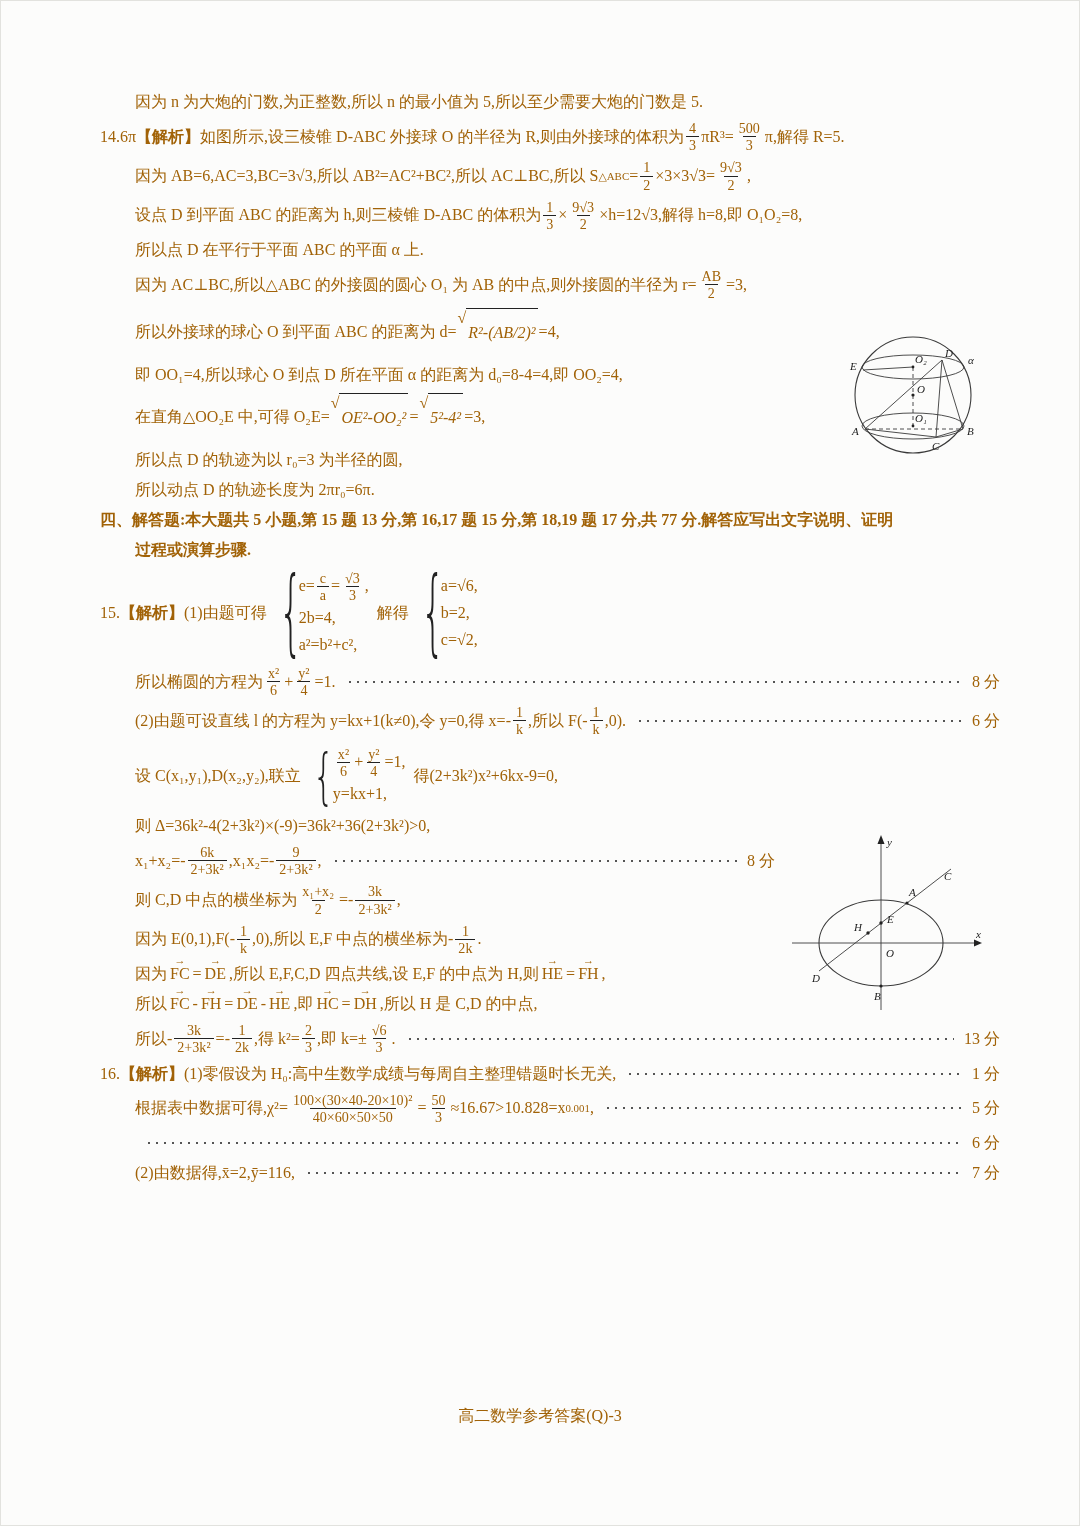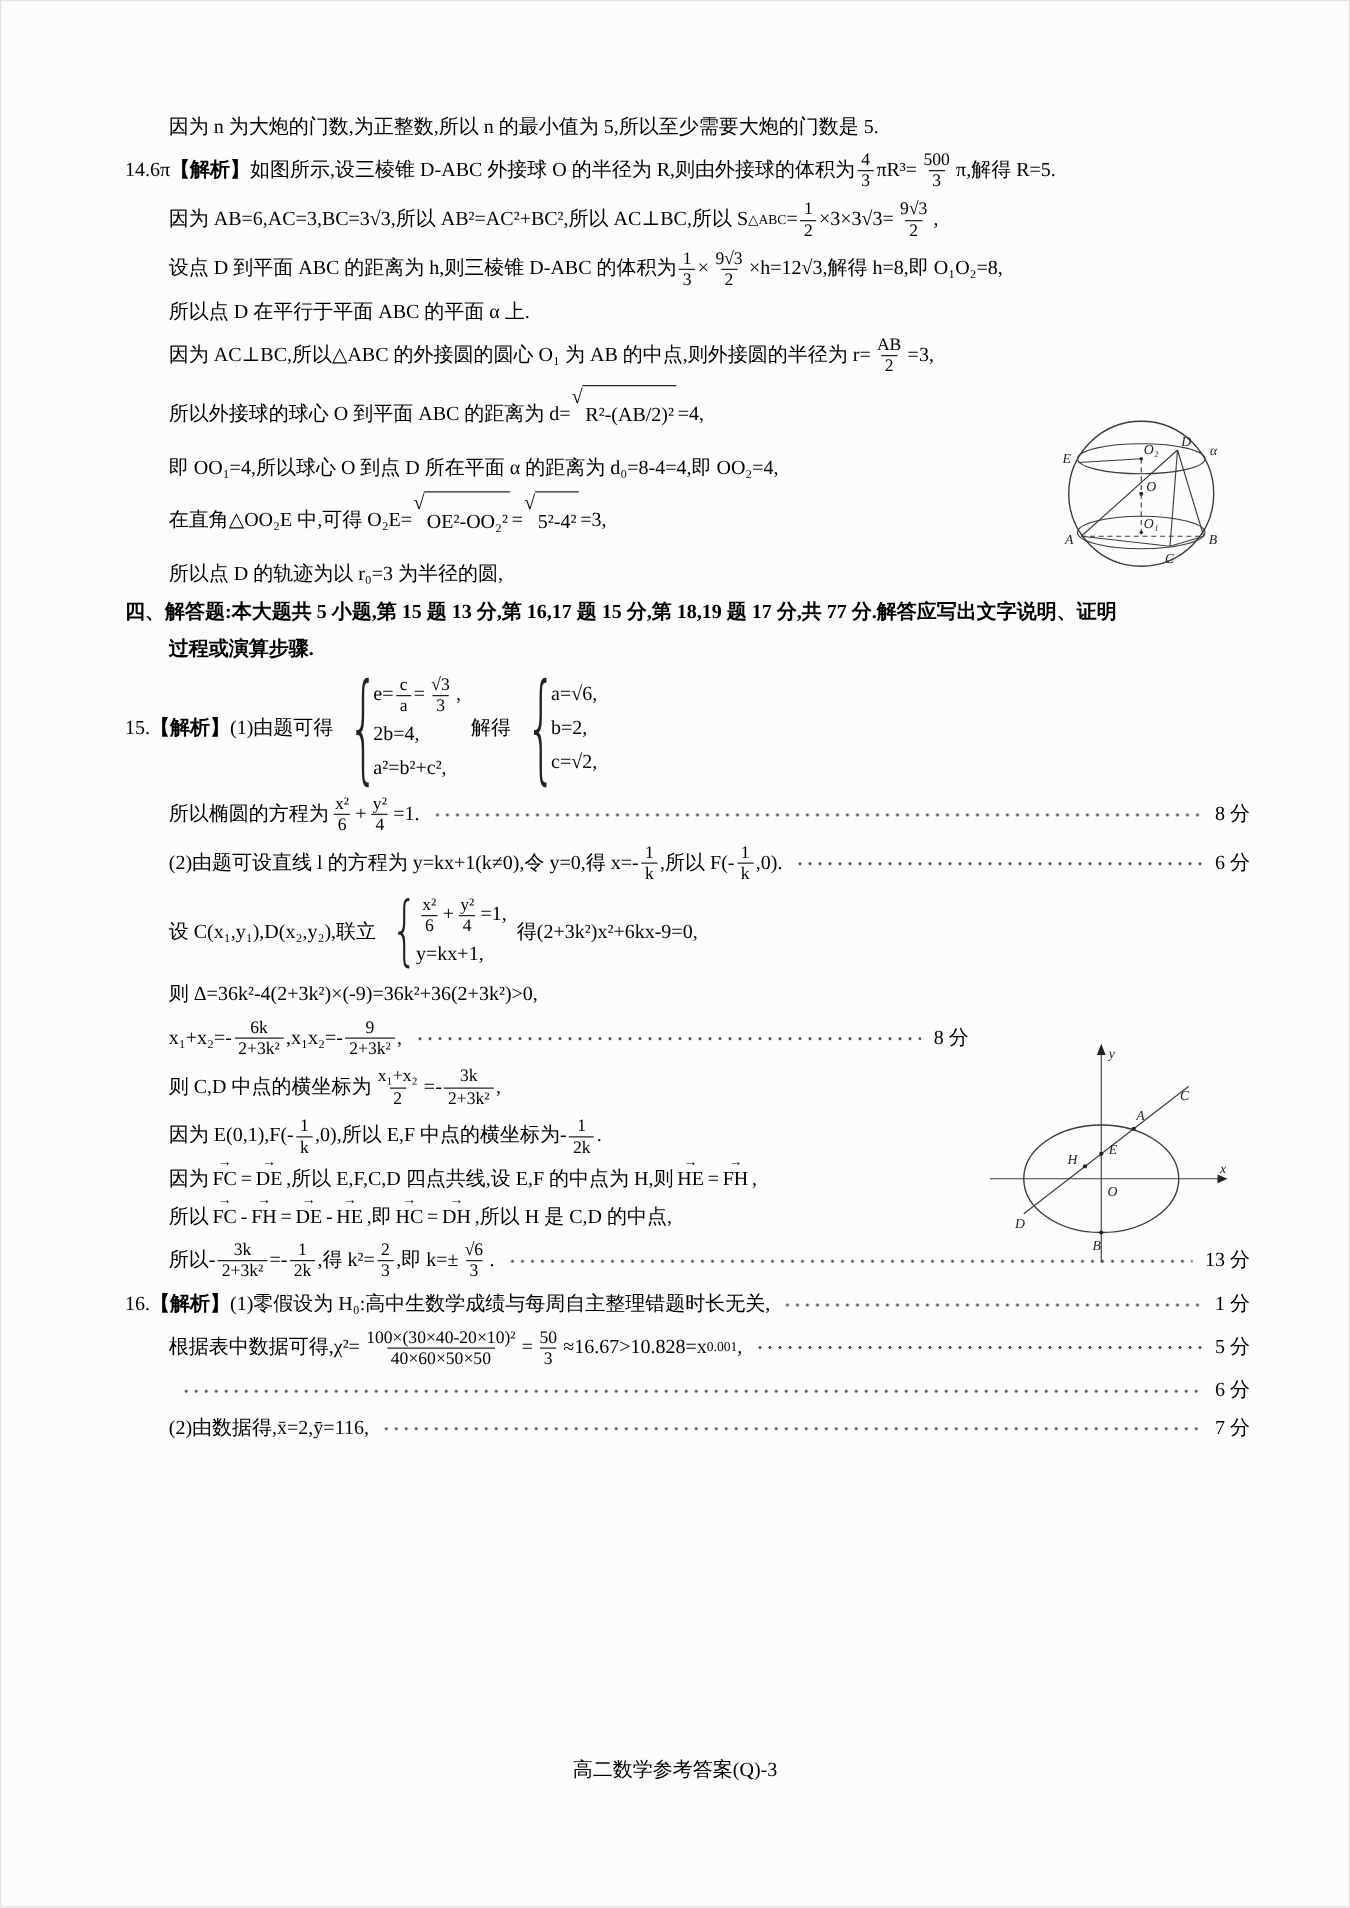--- a/index.html
+++ b/index.html
@@ -1,36 +1,36 @@
 <!DOCTYPE html>
 <html><head>
 <meta charset="utf-8">
 <style>
   html,body{margin:0;padding:0;background:#e9e9e6;}
   .page{position:relative;width:1080px;height:1526px;margin:0 auto;background:#fcfcfb;
-        font-family:"Liberation Serif","DejaVu Serif",serif;color:#000000;overflow:hidden;
+        font-family:"Liberation Serif","DejaVu Serif",serif;color:#a16207;overflow:hidden;
         box-shadow:inset 0 0 0 1px #e2e2de;}
   .content{position:absolute;top:84px;left:0;right:0;}
   .line{display:flex;align-items:center;margin:6px 80px 6px 135px;font-size:16px;line-height:1.5;}
   .line.ind0{margin-left:100px;}
   .ltext{display:inline-flex;align-items:center;white-space:nowrap;}
   .part{display:inline-flex;align-items:flex-end;margin-right:6px;}
   .bold{font-weight:bold;}
   .score{white-space:nowrap;}
   .leader{flex:1 1 auto;height:10px;margin:0 10px;align-self:center;
           background-image:radial-gradient(circle,#555 1.1px,transparent 1.4px);
           background-size:8px 10px;background-repeat:repeat-x;background-position:0 center;}
   
   .frac{display:inline-flex;flex-direction:column;align-items:center;vertical-align:middle;
         margin:0 2px;font-size:0.88em;line-height:1.15;text-align:center;}
   .frac .num{padding:0 3px;}
   .frac .den{padding:0 3px;border-top:1.3px solid #222;}
   .sqrt{display:inline-flex;align-items:flex-start;margin:0 1px;}
   .sqrt .rsym{line-height:1.2;}
-  .sqrt .rad{border-top:1.3px solid #222;padding:12px 2px;}
+  .sqrt .rad{border-top:1.3px solid #222;padding:12px 2px;font-style:italic;}
   .vec{position:relative;display:inline-block;margin:0 3px;}
   .vec::before{content:"→";position:absolute;top:-0.95em;left:50%;transform:translateX(-50%);font-size:0.7em;}
   .msub{font-size:0.68em;vertical-align:sub;}
   .cases{display:inline-flex;flex-direction:column;align-items:flex-start;gap:3px;
          margin:2px 8px 2px 12px;padding-left:14px;position:relative;}
   .cases .caseline{display:inline-flex;align-items:center;white-space:nowrap;}
   .cases::before{content:"{";position:absolute;left:-6px;top:50%;font-weight:300;
                  font-family:"DejaVu Sans",sans-serif;color:#222;}
   .cases.n3::before{font-size:38px;transform:translateY(-50%) scaleY(2.5);}
   .cases.n2::before{font-size:34px;transform:translateY(-50%) scaleY(1.8);}
@@ -102,20 +102,23 @@
             <span class="rsym">√</span>
             <span class="rad">OE²-OO₂²</span>
           </span>=<span class="sqrt">
             <span class="rsym">√</span>
             <span class="rad">5²-4²</span>
           </span>=3,</span>
       </div>
       <div class="line ind1">
         <span class="ltext">所以点 D 的轨迹为以 r₀=3 为半径的圆,</span>
       </div>
+      <div class="line ind1">
+        <span class="ltext">所以动点 D 的轨迹长度为 2πr₀=6π.</span>
+      </div>
       <div class="line ind0 bold">
         <span class="ltext">四、解答题:本大题共 5 小题,第 15 题 13 分,第 16,17 题 15 分,第 18,19 题 17 分,共 77 分.解答应写出文字说明、证明</span>
       </div>
       <div class="line ind1 bold">
         <span class="ltext">过程或演算步骤.</span>
       </div>
       <div class="line ind0">
         <span class="ltext">
           <span class="part">15.<span class="bold">【解析】</span>(1)由题可得</span>
           <span class="cases n3">

